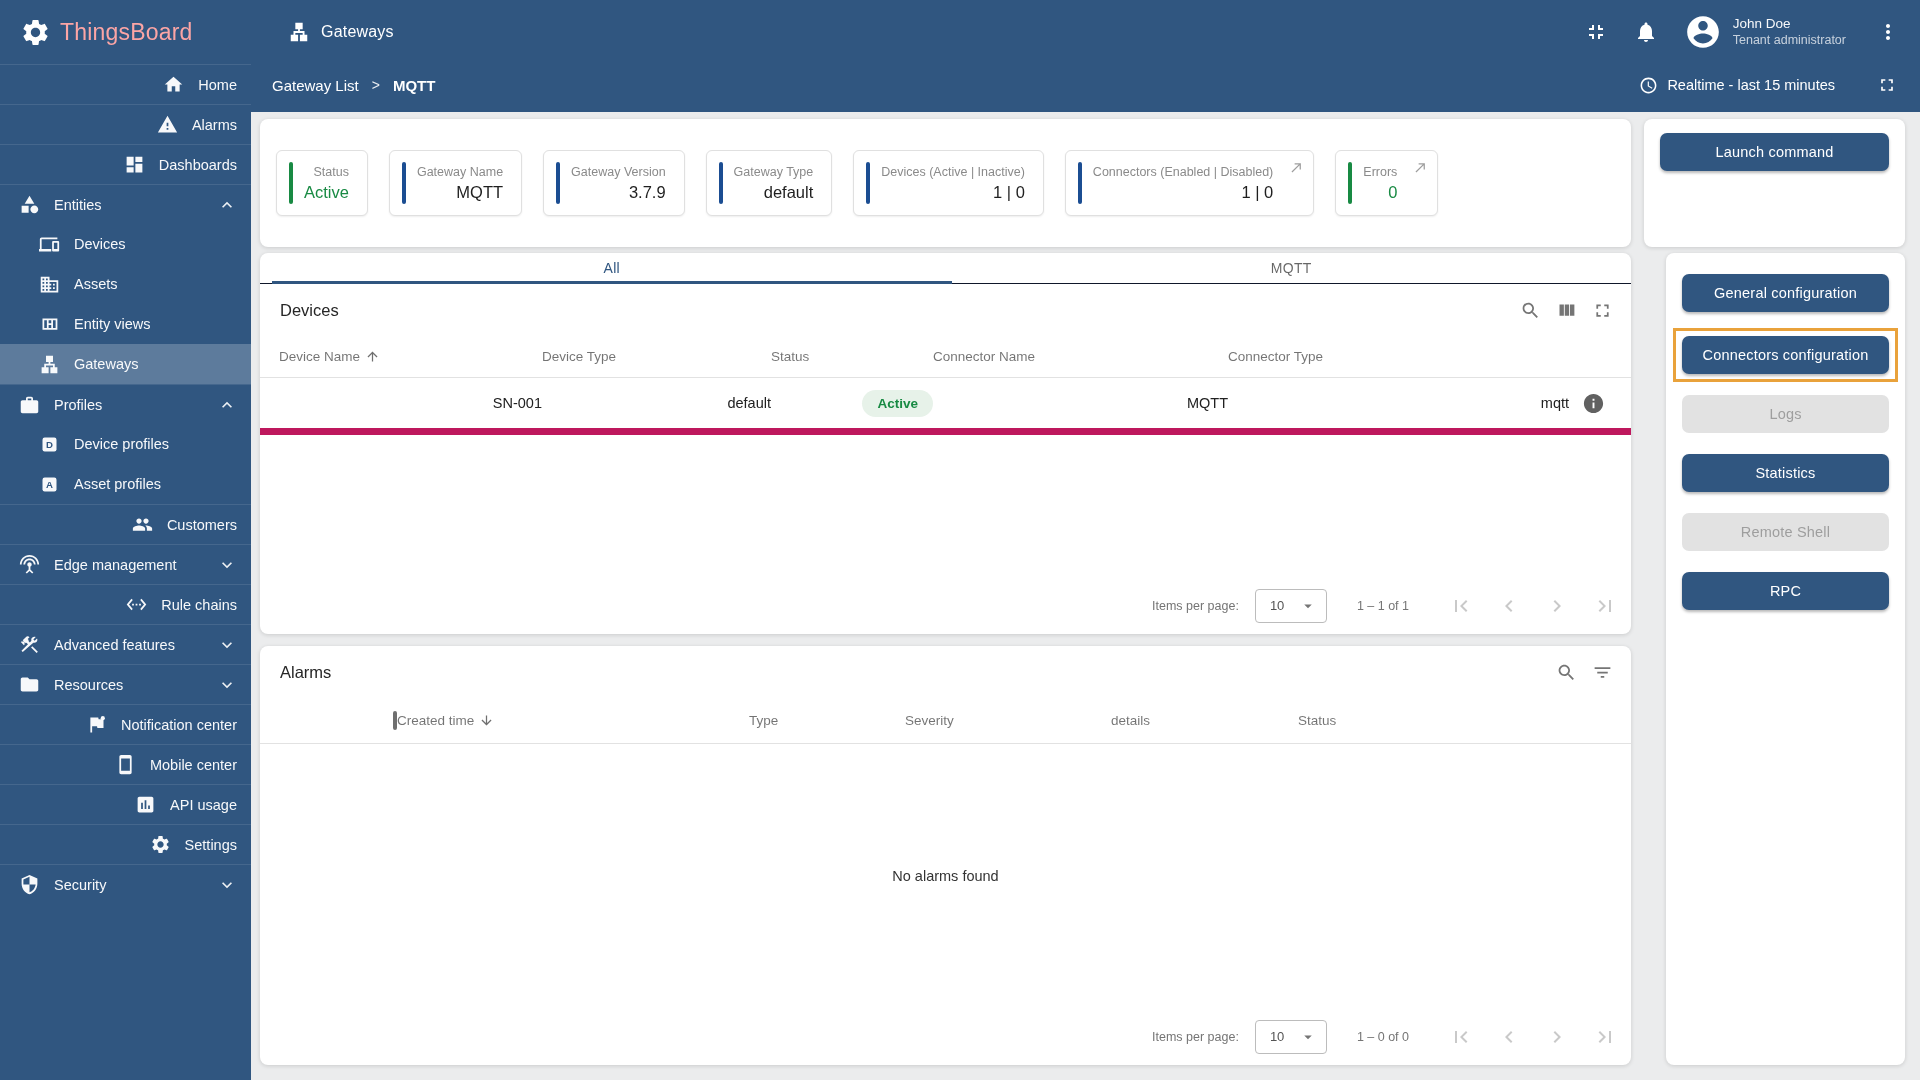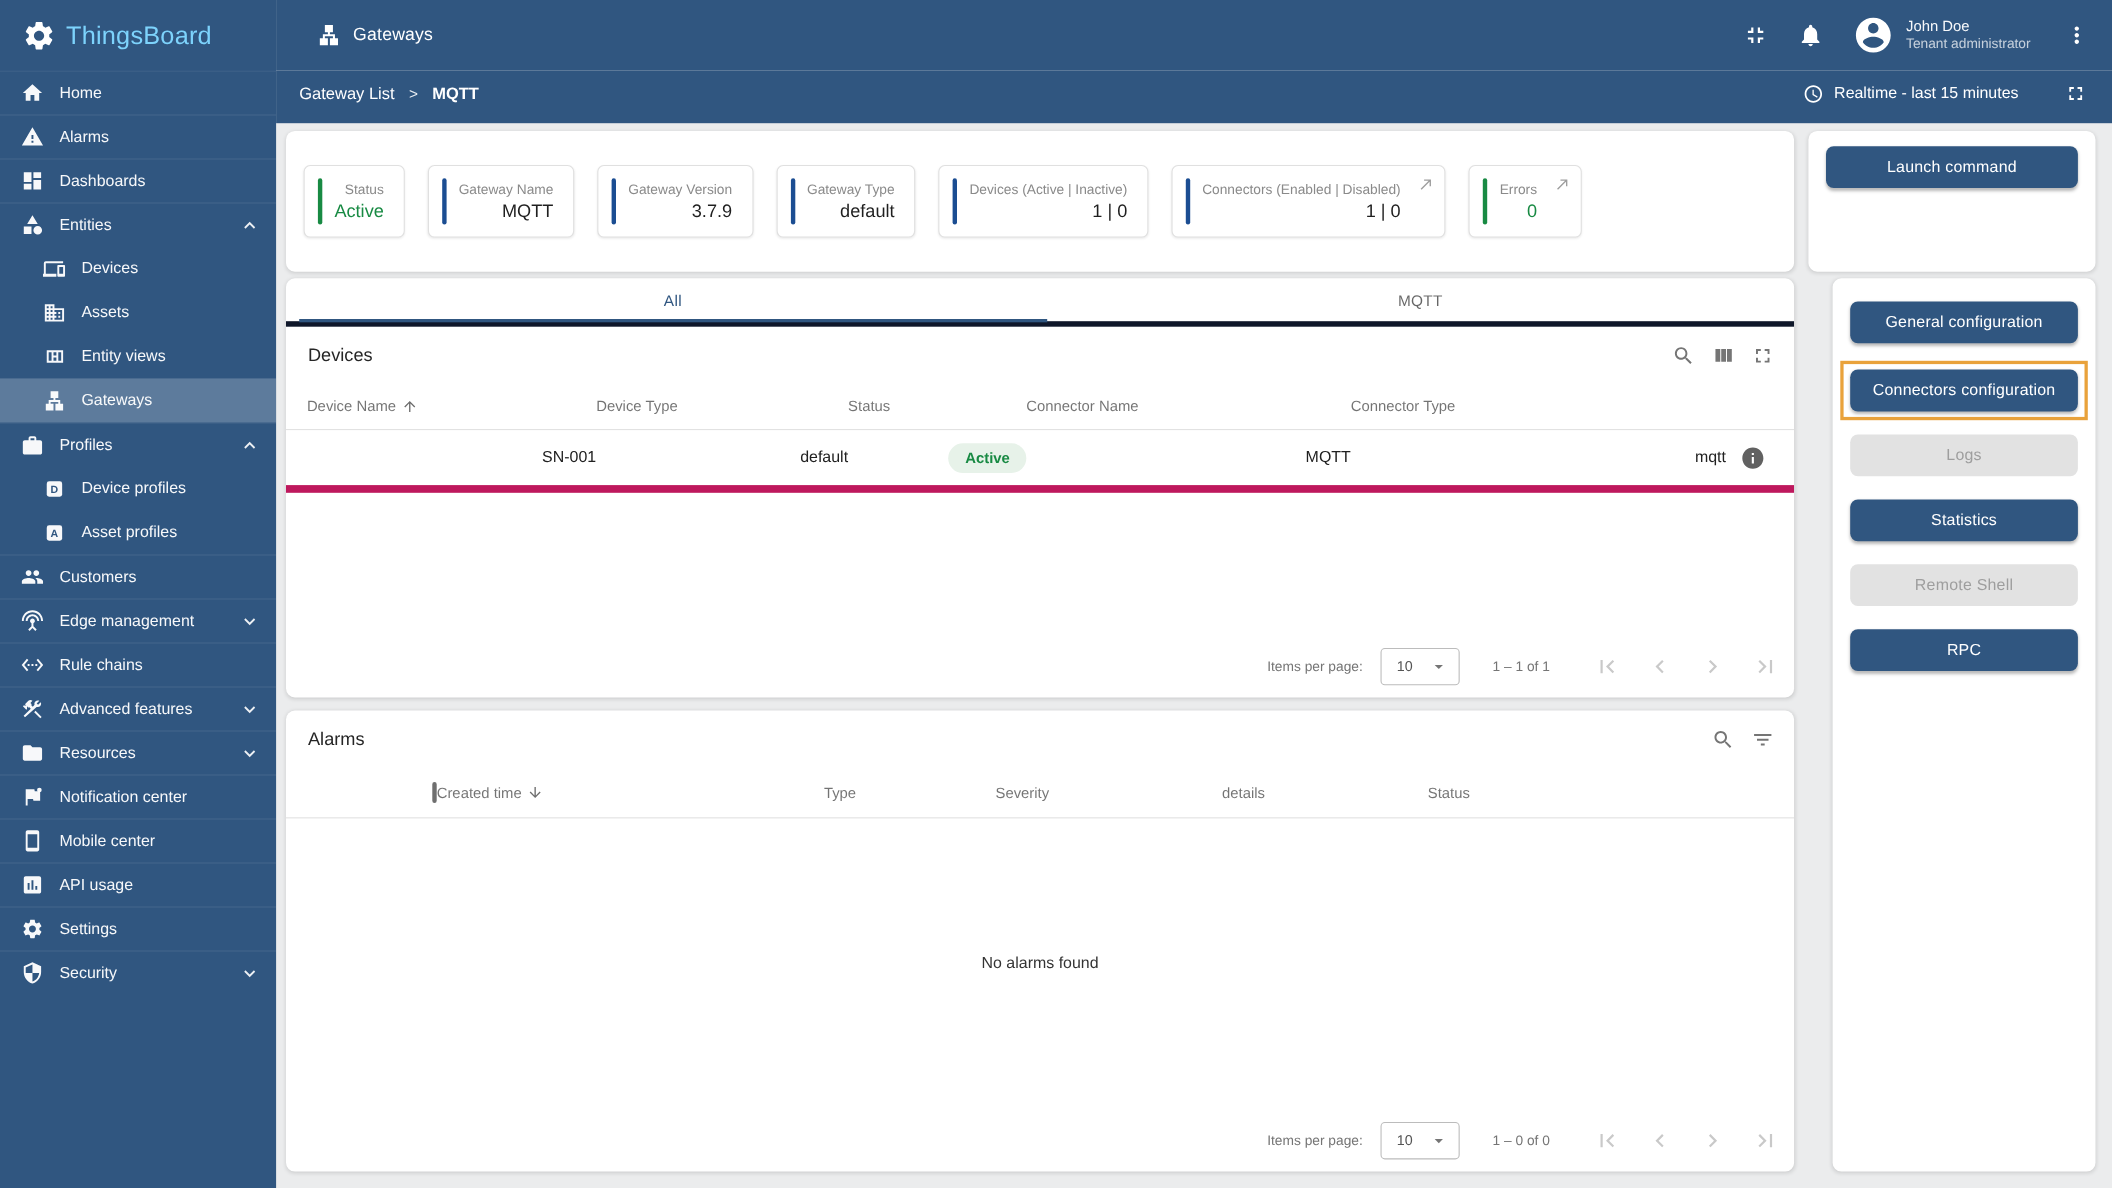--- a/index.html
+++ b/index.html
@@ -12,25 +12,25 @@
   }
   :root{
     --primary:#305680; --bar-blue:#1b4d92; --green:#188a43;
     --badge-bg:#e7f2e9; --orange:#e9a23b; --dis-bg:#e2e2e2; --dis-tx:#9e9e9e;
   }
   svg.mi { fill:currentColor; display:block; flex:none; }
 
   
   .sidebar { width:251px; height:100%; background:var(--primary); color:#fff; display:flex; flex-direction:column; flex:none; }
   .logo-row { height:64px; display:flex; align-items:center; padding-left:20px; gap:9px; flex:none; }
-  .logo-row .brand { font-size:23px; color:#7dd3fc; letter-spacing:.2px; }
+  .logo-row .brand { font-size:23px; color:#fca5a5; letter-spacing:.2px; }
   .nav { flex:1; overflow:hidden; }
   .nav-item { height:40px; display:flex; align-items:center; padding:0 14px 0 19px; gap:14px;
     font-size:14.5px; color:rgba(255,255,255,.96); cursor:pointer; }
-  .nav-item.l1 { border-top:1px solid rgba(255,255,255,.1); }
+  .nav-item.l1 { border-top:1px solid rgba(255,255,255,.1);justify-content:flex-end; }
   .nav-item.l2 { padding-left:39px; }
   .nav-item.active { background:rgba(255,255,255,.22); }
   .nav-item .mi { width:21px; height:21px; }
   .nav-item .chev { margin-left:auto; width:20px; height:20px; opacity:.95; }
 
   
   .main { flex:1; display:flex; flex-direction:column; min-width:0; }
   .appbar { height:64px; background:var(--primary); color:#fff; display:flex; align-items:center; padding:0 20px 0 37px; flex:none; }
   .page-title { display:flex; align-items:center; gap:11px; font-size:16px; font-weight:500; letter-spacing:.2px; }
   .page-title .mi { width:22px; height:22px; }
@@ -65,21 +65,21 @@
   .stat::before { content:""; position:absolute; left:12px; top:11px; bottom:11px; width:4px; border-radius:2px; background:var(--bar,var(--bar-blue)); }
   .stat.green { --bar:var(--green); }
   .stat.has-arrow { padding-right:40px; }
   .stat-label { font-size:12.5px; color:#8a8a8a; white-space:nowrap; }
   .stat-value { font-size:16.5px; color:#1f1f1f; white-space:nowrap; }
   .stat.green .stat-value { color:var(--green); }
   .stat .corner { position:absolute; top:9px; right:9px; width:15px; height:15px; color:#9e9e9e; }
 
   
   .devices-card { height:381px; margin-top:6px; display:flex; flex-direction:column; flex:none; overflow:hidden; }
-  .tabs { height:44px; display:flex; border-bottom:5px solid #0f172a; flex:none;padding-left:12px; }
+  .tabs { height:31px; display:flex; border-bottom:1px solid #0f172a; flex:none;padding-left:12px; }
   .tab { flex:1; display:flex; align-items:center; justify-content:center; font-size:14px; font-weight:500;
     letter-spacing:.3px; color:rgba(0,0,0,.6); position:relative; cursor:pointer; }
   .tab.active { color:var(--primary); }
   .tab.active::after { content:""; position:absolute; left:0; right:0; bottom:-1px; height:3px; background:var(--primary); }
   .section-head { height:52px; display:flex; align-items:center; padding:0 18px 0 20px; flex:none; }
   .section-title { font-size:16.5px; color:#262626; }
   .head-icons { margin-left:auto; display:flex; align-items:center; gap:15px; }
   .head-icons .icon-btn { width:21px; height:21px; color:#757575; cursor:pointer; }
 
   .devices-grid { display:grid; grid-template-columns:263px 229px 162px 295px 1fr 48px; align-items:center; padding:0 14px 0 19px; }

